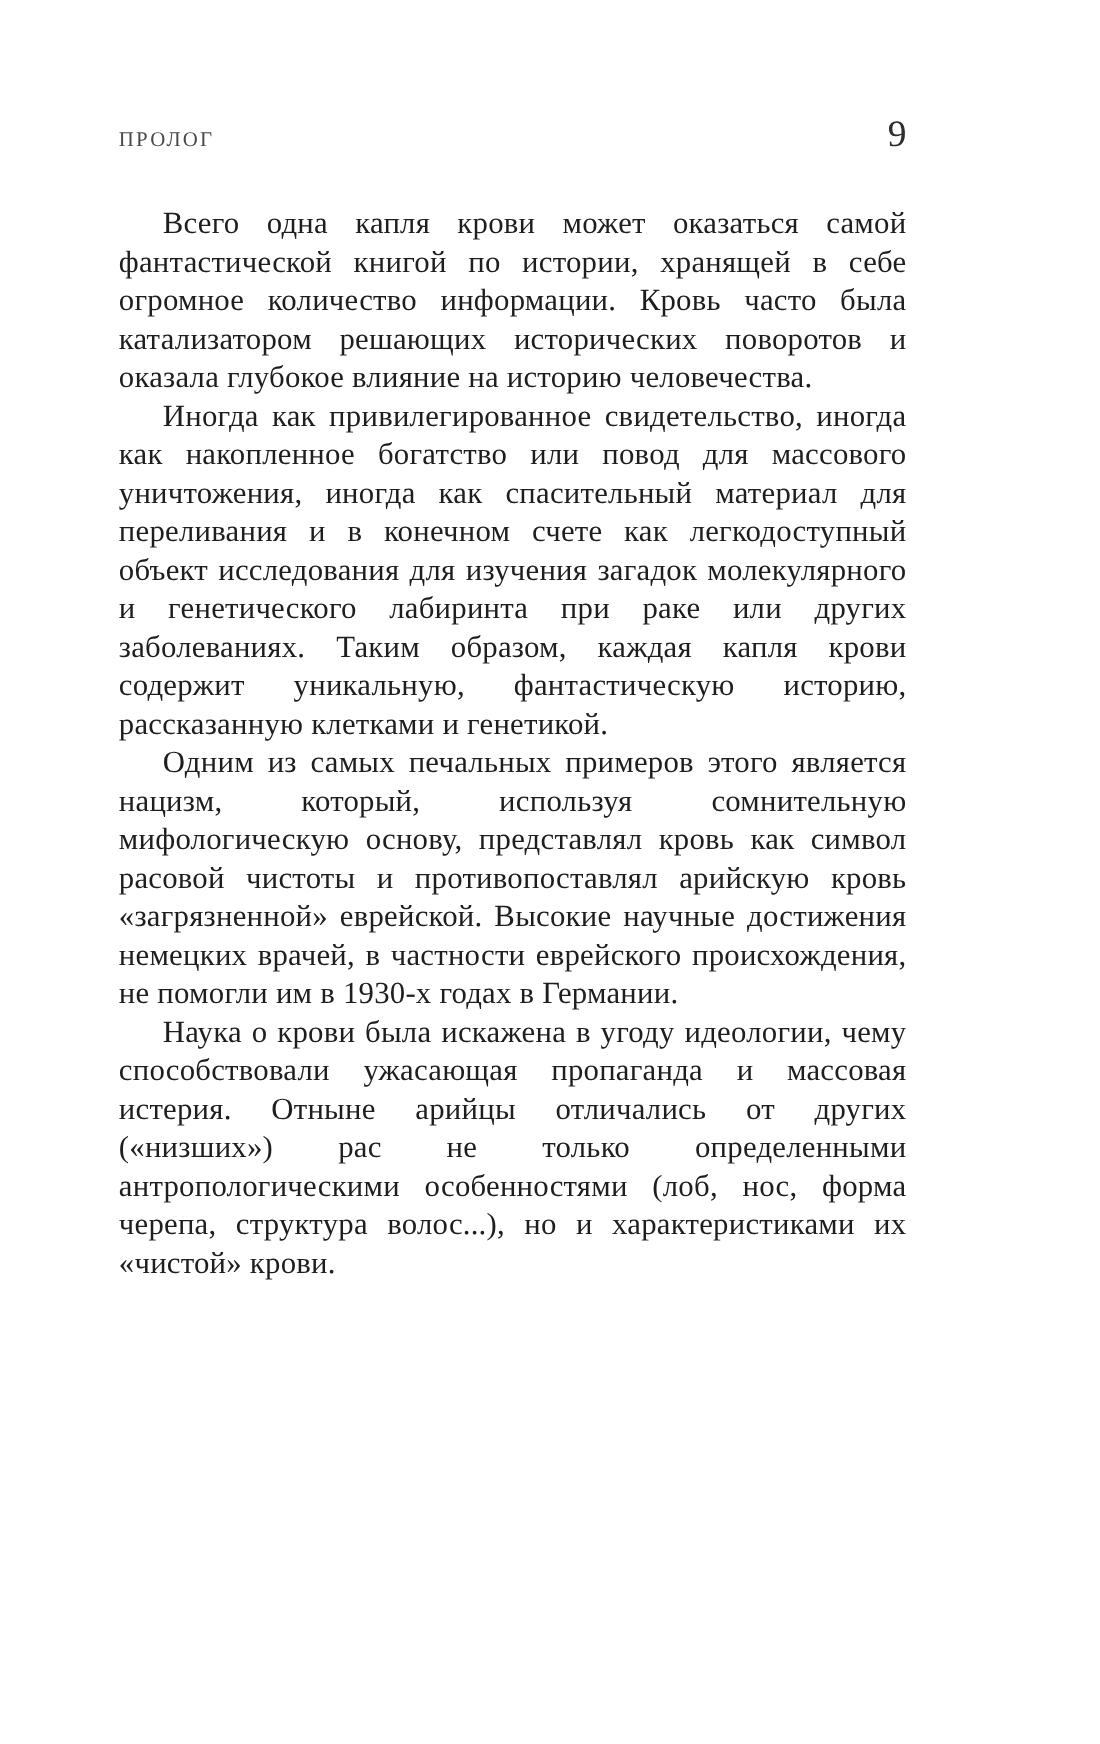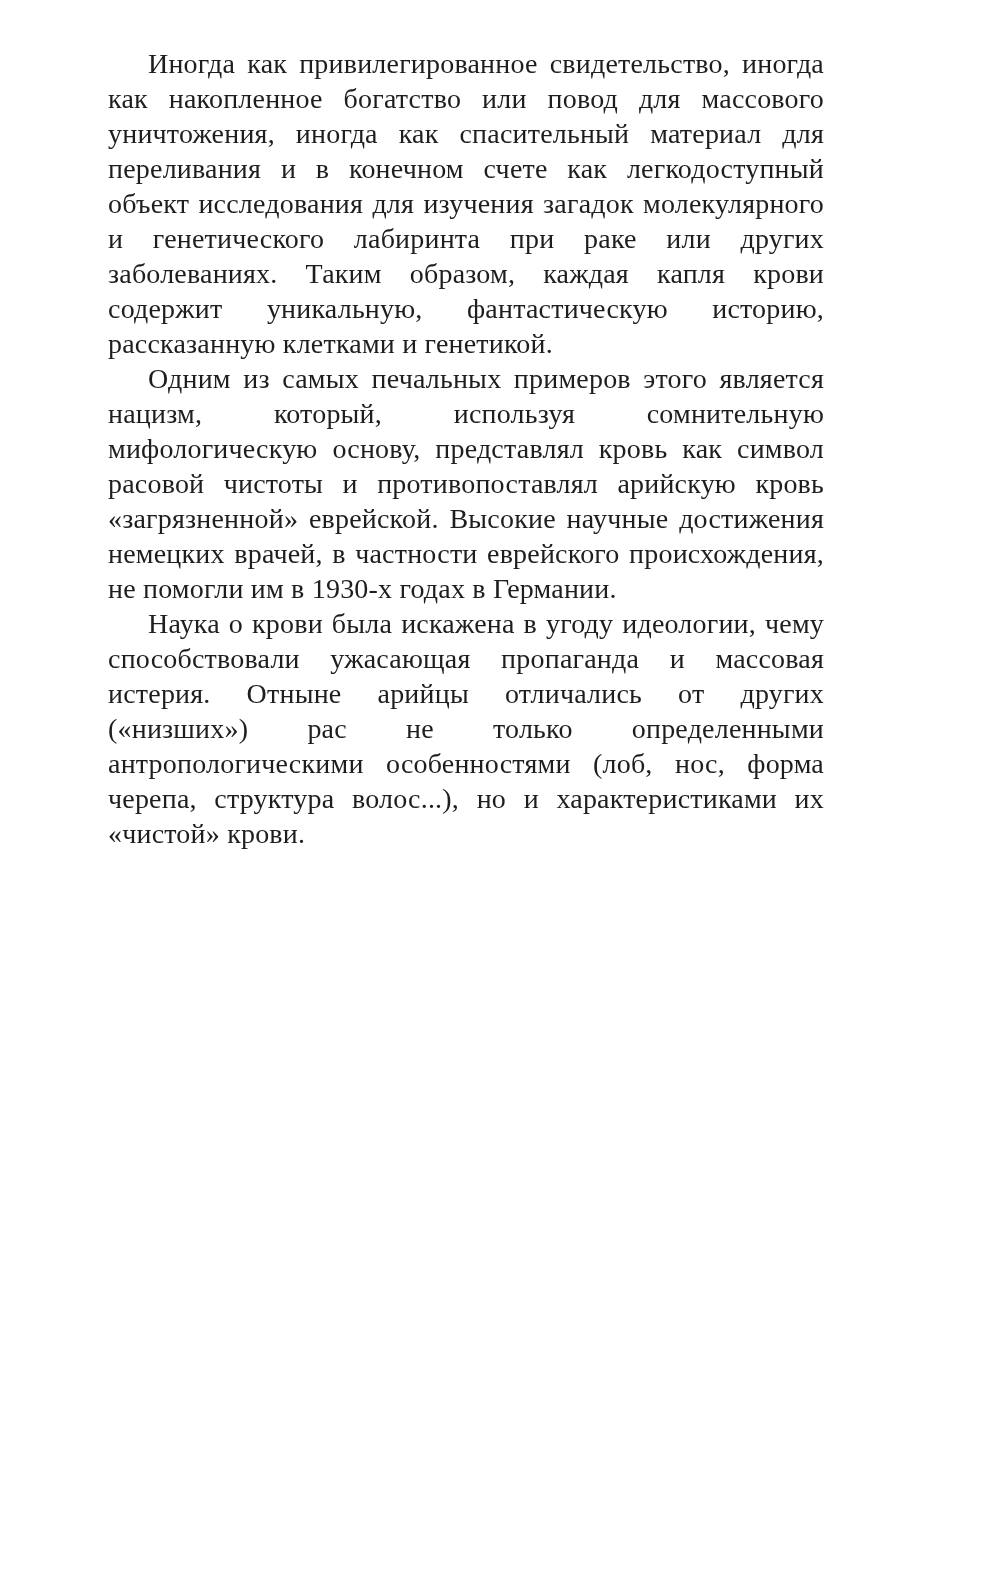--- a/index.html
+++ b/index.html
@@ -47,20 +47,25 @@
     margin: 0;
     padding: 0;
     text-indent: 40px;
   }
 </style>
 </head>
 <body>
 
 <div class="page">
 
+  <div class="running-head">
+    <span class="running-head-title">ПРОЛОГ</span>
+    <span class="page-number">9</span>
+  </div>
 
   <div class="text-block">
+    <p>Всего одна капля крови может оказаться самой фантастической книгой по истории, хранящей в себе огромное количество информации. Кровь часто была катализатором решающих исторических поворотов и оказала глубокое влияние на историю человечества.</p>
     <p>Иногда как привилегированное свидетельство, иногда как накопленное богатство или повод для массового уничтожения, иногда как спасительный материал для переливания и в конечном счете как легкодоступный объект исследования для изучения загадок молекулярного и генетического лабиринта при раке или других заболеваниях. Таким образом, каждая капля крови содержит уникальную, фантастическую историю, рассказанную клетками и генетикой.</p>
     <p>Одним из самых печальных примеров этого является нацизм, который, используя сомнительную мифологическую основу, представлял кровь как символ расовой чистоты и противопоставлял арийскую кровь «загрязненной» еврейской. Высокие научные достижения немецких врачей, в частности еврейского происхождения, не помогли им в 1930-х годах в Германии.</p>
     <p>Наука о крови была искажена в угоду идеологии, чему способствовали ужасающая пропаганда и массовая истерия. Отныне арийцы отличались от других («низших») рас не только определенными антропологическими особенностями (лоб, нос, форма черепа, структура волос...), но и характеристиками их «чистой» крови.</p>
   </div>
 
 </div>
 
 </body></html>

